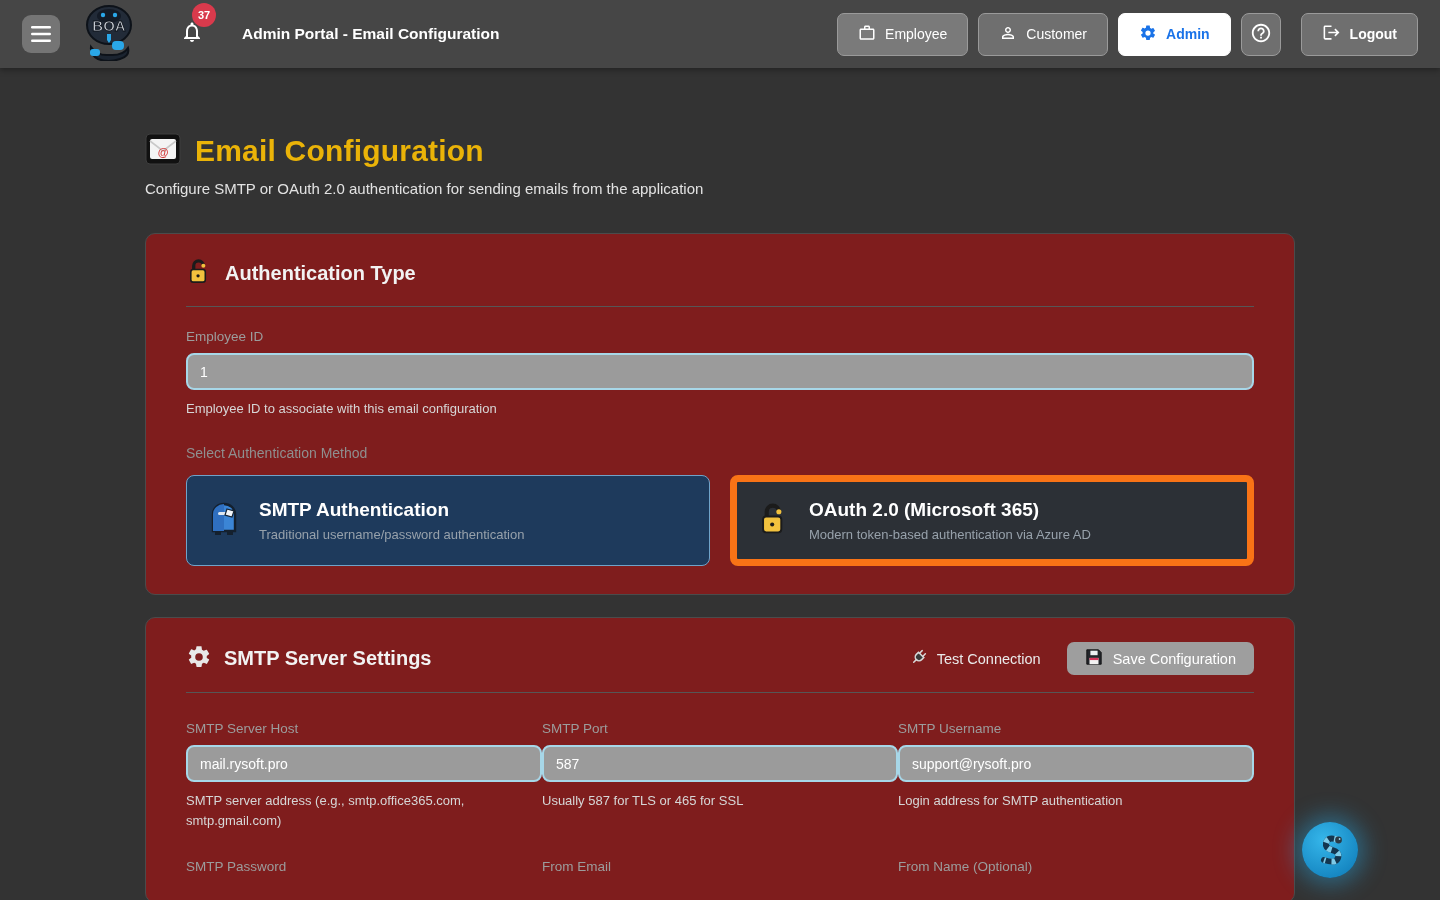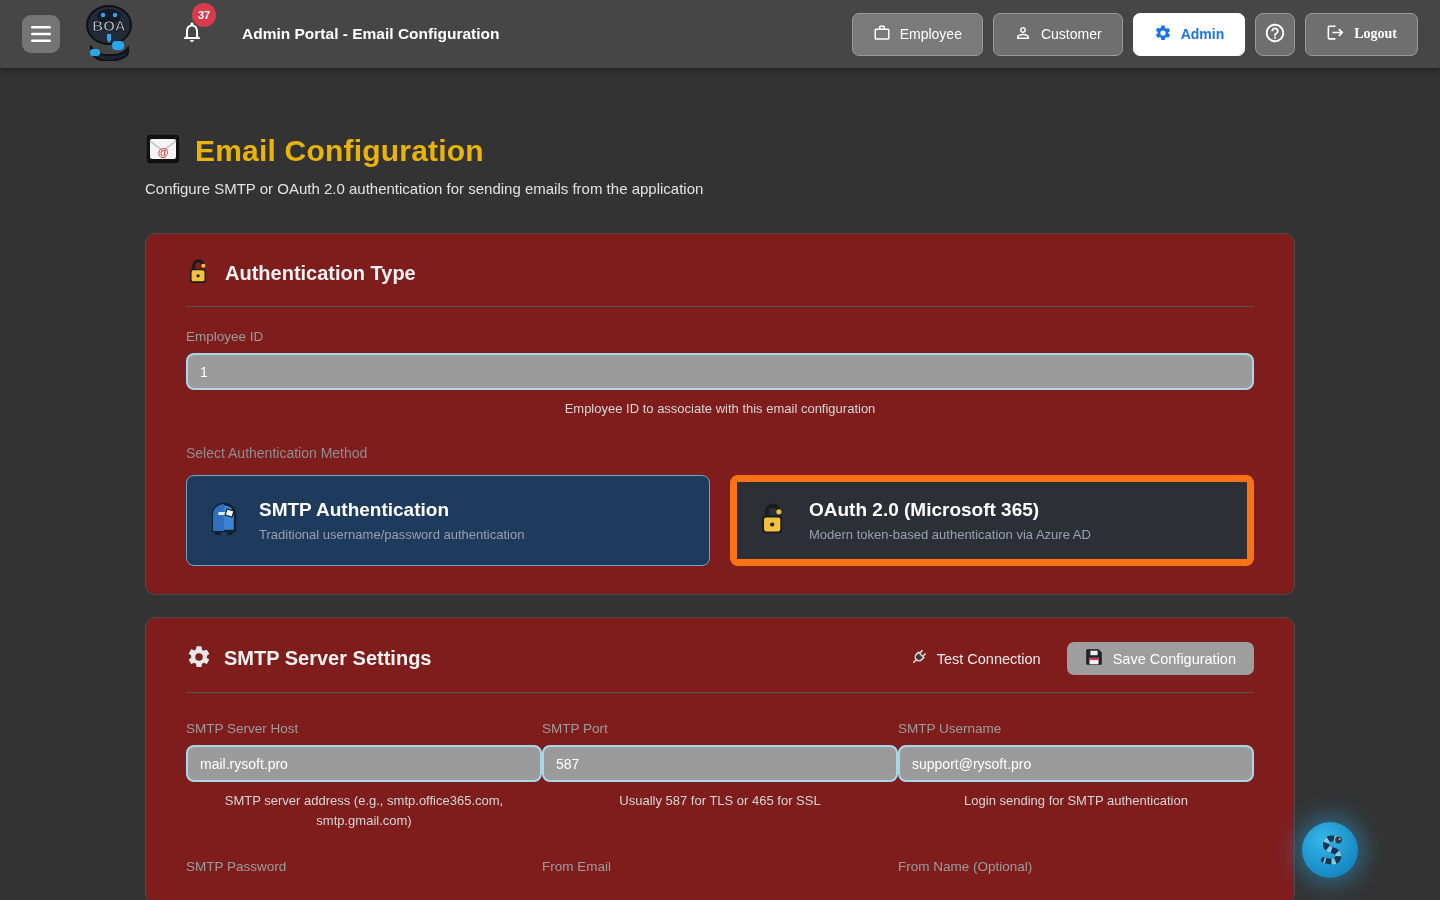--- a/index.html
+++ b/index.html
@@ -29,21 +29,21 @@
   .nav-title { margin-left:38px; font-size:15.5px; font-weight:bold; color:#ffffff; }
   .nav-right { margin-left:auto; display:flex; align-items:center; gap:10px; }
   .nav-btn {
     height:43px; border-radius:7px; border:1px solid #9a9a9a; background:#6f6f6f;
     color:#ffffff; font-size:14px; font-family:inherit; cursor:pointer;
     display:flex; align-items:center; gap:9px; padding:0 20px;
   }
   .nav-btn.lighter { background:#7a7a7a; }
   .nav-btn.active { background:#ffffff; border-color:#ffffff; color:#1a73e8; font-weight:bold; }
   .nav-btn.icon-only { width:40px; padding:0; justify-content:center; border-radius:8px; }
-  .nav-btn.logout { font-weight:bold; margin-left:0;font-family:Liberation Serif, serif; }
+  .nav-btn.logout { font-weight:bold; margin-left:10px; }
   .nav-btn svg { flex:0 0 auto; }
   
   .container { width:1150px; margin:0 auto; }
   .page-head { margin-top:64px; }
   .page-head-row { display:flex; align-items:center; gap:14px; }
   .page-title { font-size:30px; font-weight:600; color:#eab308; letter-spacing:.2px; }
   .page-subtitle { margin-top:10px; font-size:15px; color:#e2e2e2; }
   .card {
     background:#7f1d1d; border:1px solid #4b4b4b; border-radius:10px;
     padding:24px 40px 28px; margin-top:36px;
@@ -52,21 +52,21 @@
   .card-title { font-size:20px; font-weight:bold; color:#f2f2f2; }
   .card-head-row { display:flex; align-items:center; justify-content:space-between; }
   .head-actions { display:flex; align-items:center; gap:26px; }
   .divider { border:none; border-top:1px solid #565656; margin-top:17px; }
   .field-label { margin-top:22px; font-size:13.5px; color:#9c9c9c; }
   .text-input {
     margin-top:9px; width:100%; height:37px; border-radius:8px;
     border:2px solid #a7d7e8; background:#9b9b9b; color:#ffffff;
     font-size:14px; font-family:inherit; padding:0 12px; outline:none;
   }
-  .helper { margin-top:9px; font-size:13px; color:#d6d6d6; line-height:1.55;text-align:center; }
+  .helper { margin-top:9px; font-size:13px; color:#d6d6d6; line-height:1.55; }
   .method-label { margin-top:26px; font-size:14px; color:#8f8f8f; }
   .methods { display:grid; grid-template-columns:1fr 1fr; gap:20px; margin-top:14px; }
   .method-card {
     border-radius:8px; padding:17px 20px; display:flex; align-items:center; gap:18px;
     cursor:pointer; min-height:81px;
   }
   .method-card.selected { background:#1e3a5c; border:1px solid #6fa3c9; }
   .method-card.unselected { background:#2c3036; border:7px solid #f97316; }
   .method-title { font-size:19px; font-weight:bold; color:#ffffff; }
   .method-sub { margin-top:6px; font-size:13px; color:#97a1ab; }
@@ -286,21 +286,21 @@
         <div class="helper">SMTP server address (e.g., smtp.office365.com, smtp.gmail.com)</div>
       </div>
       <div>
         <div class="field-label">SMTP Port</div>
         <input class="text-input" type="text" value="587" style="">
         <div class="helper">Usually 587 for TLS or 465 for SSL</div>
       </div>
       <div>
         <div class="field-label">SMTP Username</div>
         <input class="text-input" type="text" value="support@rysoft.pro" style="">
-        <div class="helper">Login sending for SMTP authentication</div>
+        <div class="helper">Login address for SMTP authentication</div>
       </div>
     </div>
 
     <div class="grid3">
       <div class="field-label row2-label">SMTP Password</div>
       <div class="field-label row2-label">From Email</div>
       <div class="field-label row2-label">From Name (Optional)</div>
     </div>
   </section>
 </main>

